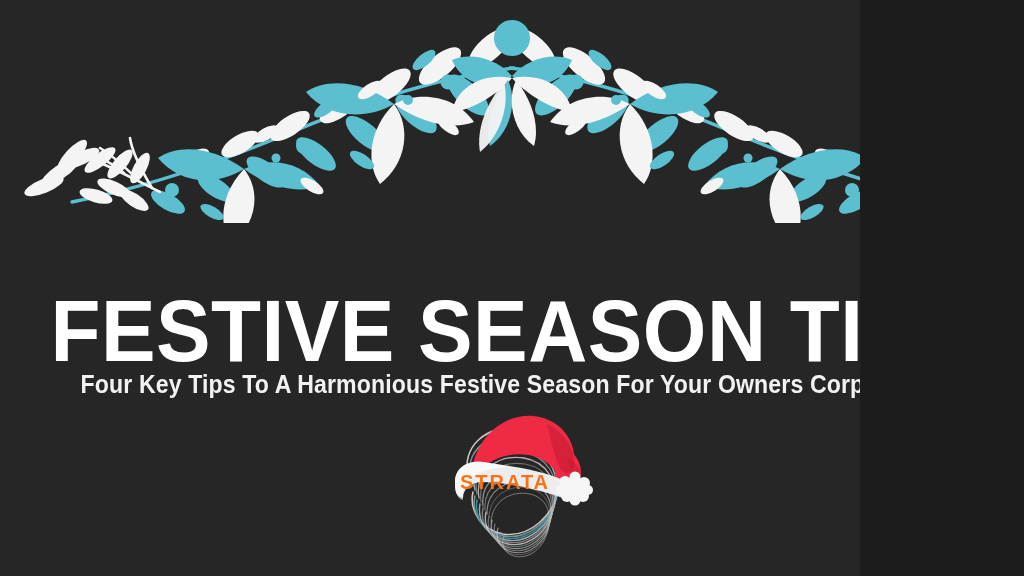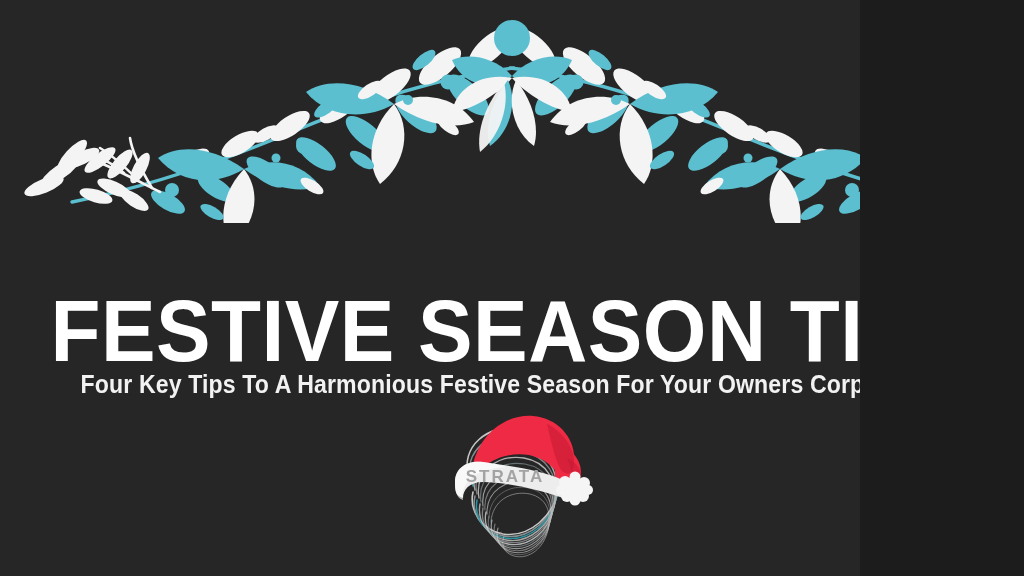--- a/index.html
+++ b/index.html
@@ -69,27 +69,27 @@
     position: absolute;
     left: 441px;
     top: 406px;
     width: 160px;
     height: 162px;
   }
   #logo-svg { display: block; width: 160px; height: 162px; }
   #logo-wordmark {
     position: absolute;
     left: 0;
-    top: 62px;
+    top: 68px;
     width: 128px;
     text-align: center;
-    color: #a3a3a3;
+    color: #f97316;
     font-family: "Liberation Sans", sans-serif;
     font-weight: 700;
-    font-size: 17px;
+    font-size: 20px;
     letter-spacing: 2.0px;
     line-height: 17px;
   }
 </style>
 </head>
 <body>
 
 <div id="slide">
 
   <div id="wreath-wrap">

